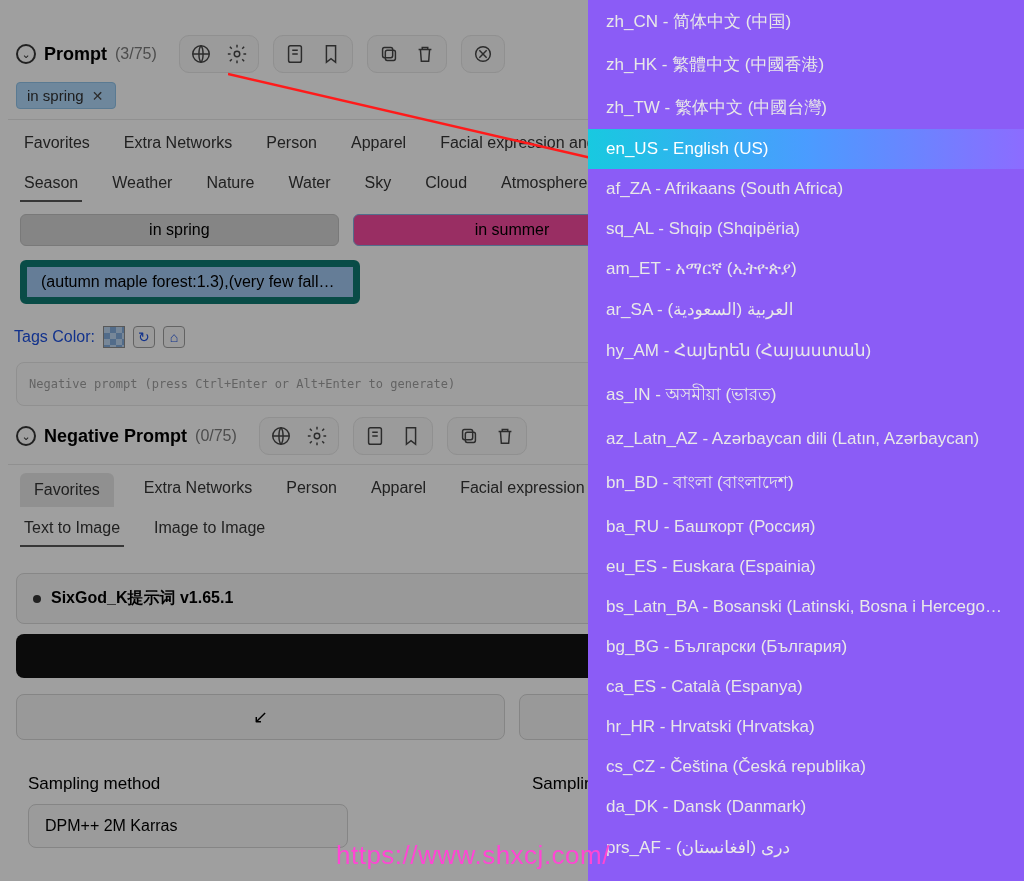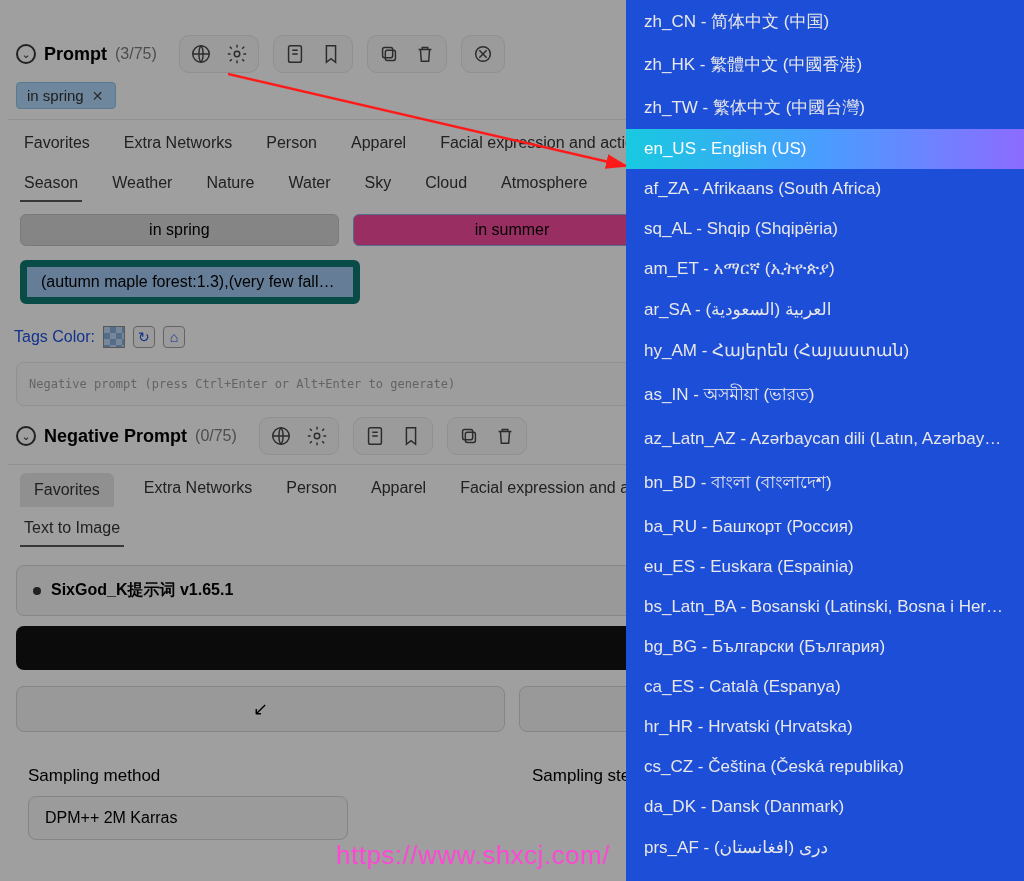--- a/index.html
+++ b/index.html
@@ -45,21 +45,21 @@
   .tags-color-row { display:flex; align-items:center; gap:8px; padding:8px 6px 10px; font-size:16px; color:#1d4ed8; }
   .swatch { width:22px;height:22px;border:1px solid #888;
     background-image:linear-gradient(45deg,#7fa7d4 25%,transparent 25%),linear-gradient(-45deg,#7fa7d4 25%,transparent 25%),linear-gradient(45deg,transparent 75%,#7fa7d4 75%),linear-gradient(-45deg,transparent 75%,#7fa7d4 75%);
     background-size:12px 12px;background-position:0 0,0 6px,6px -6px,-6px 0;background-color:#b7d0ea;}
   .mini-icon { width:22px;height:22px;border:1px solid #999;border-radius:4px;display:flex;align-items:center;justify-content:center;font-size:14px;background:#eee;cursor:pointer; }
 
   
   .neg-area { margin:4px 8px 12px; border:1px solid #ddd; border-radius:8px; padding:14px 12px; background:#f2f2f2; color:#999; font-family:monospace; font-size:12px; }
 
   
-  .version-row { margin:10px 8px 10px; border:1px solid #d0d0d0; border-radius:8px; background:#ececec; padding:14px 16px; display:flex; align-items:center; gap:10px; font-weight:700; font-size:16px;}
+  .version-row { margin:18px 8px 10px; border:1px solid #d0d0d0; border-radius:8px; background:#ececec; padding:14px 16px; display:flex; align-items:center; gap:10px; font-weight:700; font-size:16px;}
   .dot { width:8px;height:8px;background:#333;border-radius:50%; }
 
   
   .blackbar { background:#111; height:44px; border-radius:8px; margin:8px 8px; }
 
   
   .two-btn-row { display:flex; gap:14px; margin:16px 8px; }
   .big-btn { flex:1; height:46px; border:1px solid #ccc; background:#ececec; border-radius:8px; display:flex; align-items:center; justify-content:center; font-size:18px; }
   .phone-rect { width:10px;height:18px;border:2px solid #c8902a;border-radius:2px;background:#e6b85c; }
 
@@ -69,21 +69,21 @@
   .samp-label { font-size:17px; margin-bottom:10px; }
   .samp-select { border:1px solid #ccc; border-radius:8px; padding:12px 16px; background:#eee; font-size:16px; max-width:320px; }
 
   
   .watermark { position:absolute; left:336px; bottom:10px; color:#ff46d4; font-size:26px; font-weight:400; letter-spacing:0.5px; z-index:20; }
 
   
   .arrow { position:absolute; left:228px; top:66px; z-index:6; }
 
   
-  .dropdown { position:absolute; top:0; right:0; width:398px; height:881px; background:#1d4ed8; z-index:10; overflow-y:auto; }
+  .dropdown { position:absolute; top:0; right:0; width:436px; height:881px; background:#8b5cf6; z-index:10; overflow-y:auto; }
   .dd-item { color:#e8e8e8; font-size:17px; padding:10px 18px; cursor:pointer; white-space:nowrap; overflow:hidden; text-overflow:ellipsis; }
   .dd-item.selected { background:linear-gradient(90deg,#18c9e0,#4a9cff,#8c6cff); color:#fff; }
 
   
   .dropdown::-webkit-scrollbar{width:6px}.dropdown::-webkit-scrollbar-thumb{background:#555;border-radius:3px}
 </style>
 </head>
 <body>
 
 <div class="content">
@@ -237,20 +237,21 @@
   <div class="tabs">
     <span class="tab active" style="background:#ddd;border-radius:6px 6px 0 0;padding:8px 14px;border-bottom:none">Favorites</span>
     <span class="tab">Extra Networks</span>
     <span class="tab">Person</span>
     <span class="tab">Apparel</span>
     <span class="tab">Facial expression and action</span>
   </div>
 
   <div class="subtabs">
     <span class="subtab active">Text to Image</span>
+    <span class="subtab">Image to Image</span>
   </div>
 
   <div class="version-row">
     <span class="dot"></span>
     <span>SixGod_K提示词 v1.65.1</span>
   </div>
 
   <div class="blackbar"></div>
 
   <div class="two-btn-row">

